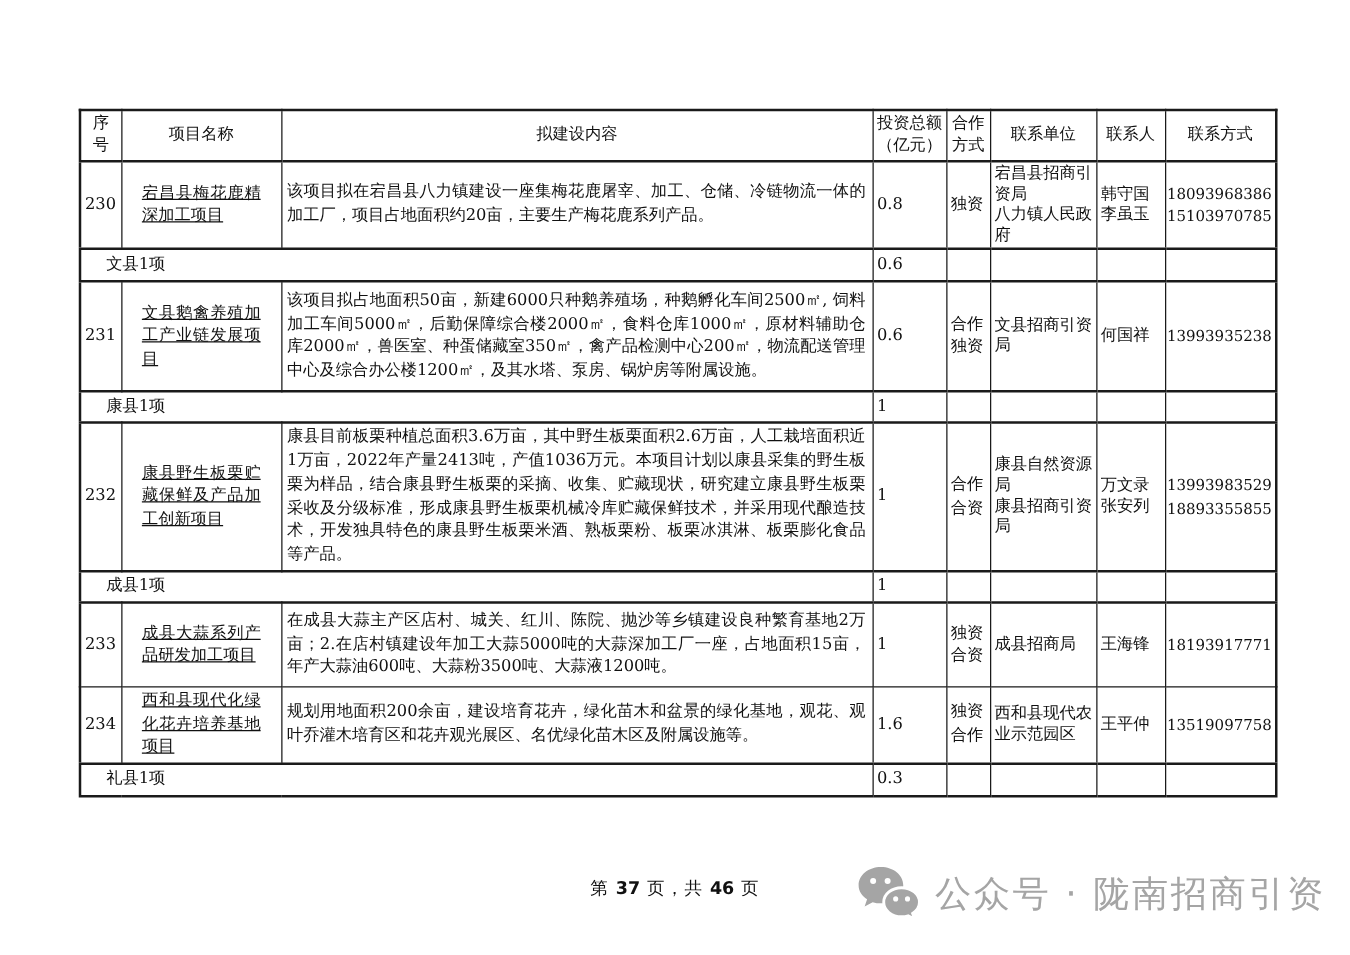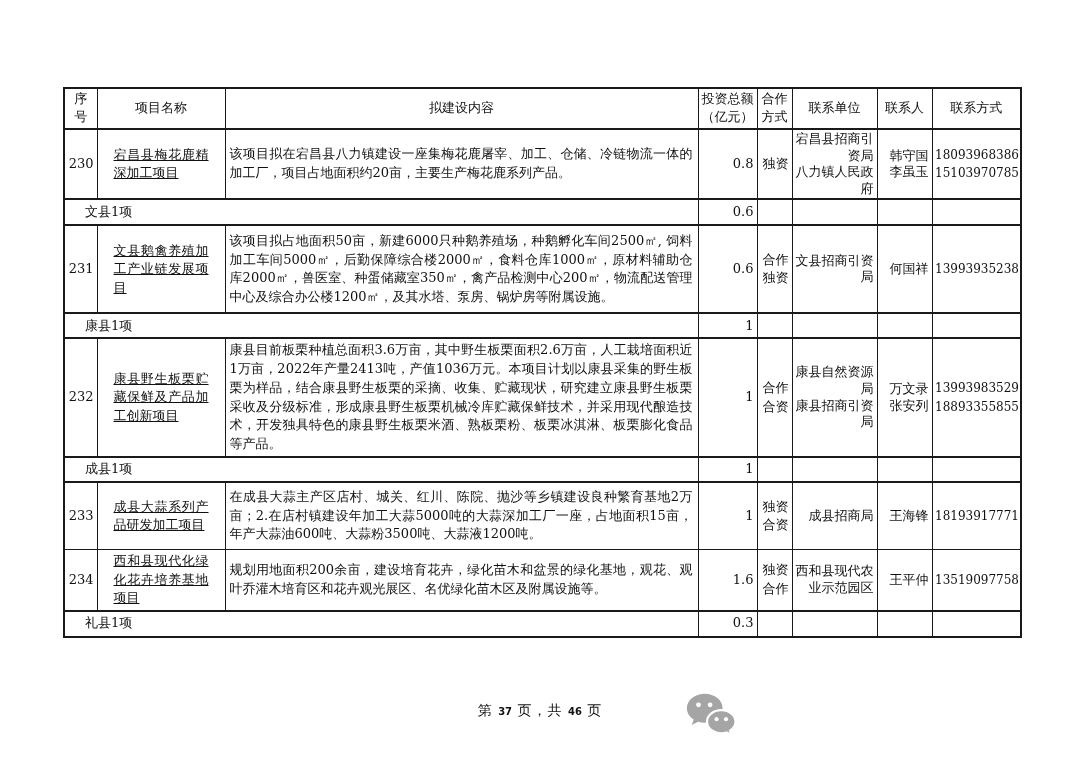--- a/index.html
+++ b/index.html
@@ -17,36 +17,36 @@
   }
   .proj-table th,.proj-table td{
     border:1px solid #1a1a1a;
     padding:1px 3px;
     vertical-align:middle;
     overflow:hidden;
     font-weight:normal;
     line-height:1.42;
   }
   .proj-table thead th{border-bottom-width:2px;text-align:center;}
-  td.c{text-align:right;margin-left:36px;}
+  td.c{text-align:left;margin-left:36px;}
   td.name{text-align:left;text-align:justify;padding:2px 16px;text-decoration:underline;}
   td.content{text-align:justify;padding:2px 5px 2px 4px;line-height:1.44;}
   td.pre{white-space:pre-line;line-height:1.28;}
   td.phone{font-size:12px;padding:1px 1px;line-height:1.55;}
   tr.sub td{border-top-width:2px;border-bottom-width:2px;}
   td.sublabel{text-align:left;padding-left:20px;}
   
   .pageinfo{
     position:absolute;left:0;top:702px;width:1080px;
     text-align:center;font-size:14px;color:#111;
     letter-spacing:1px;
   }
   .pageinfo .num{
     font-family:"DejaVu Sans","Liberation Sans",sans-serif;
-    font-weight:bold;font-size:10px;letter-spacing:0;
+    font-weight:bold;font-size:14px;letter-spacing:0;
   }
   .watermark{
     position:absolute;left:686px;top:692px;
     display:flex;align-items:center;gap:12px;
   }
   .wicon{width:50px;height:48px;display:inline-block;}
   .wtext{
     font-family:"DejaVu Sans","Liberation Sans",sans-serif;
     font-size:29px;color:#a5a5a5;letter-spacing:2px;white-space:nowrap;
   }
@@ -181,13 +181,14 @@
         <path d="M39.5 19.5 C30.6 19.5 23.5 25.3 23.5 32.5 C23.5 39.7 30.6 45.5 39.5 45.5 C41.6 45.5 43.6 45.2 45.4 44.6 L51.2 47.6 L49.4 42.5 C53.1 40.1 55.5 36.5 55.5 32.5 C55.5 25.3 48.4 19.5 39.5 19.5 Z"></path>
       </g>
       <g fill="#ffffff">
         <circle cx="14" cy="13.5" r="2.7"></circle>
         <circle cx="27" cy="13.5" r="2.7"></circle>
         <circle cx="34.2" cy="29.5" r="2.3"></circle>
         <circle cx="44.8" cy="29.5" r="2.3"></circle>
       </g>
     </svg>
   </span>
+  <span class="wtext">公众号 · 陇南招商引资</span>
 </div>
 
 </body></html>

